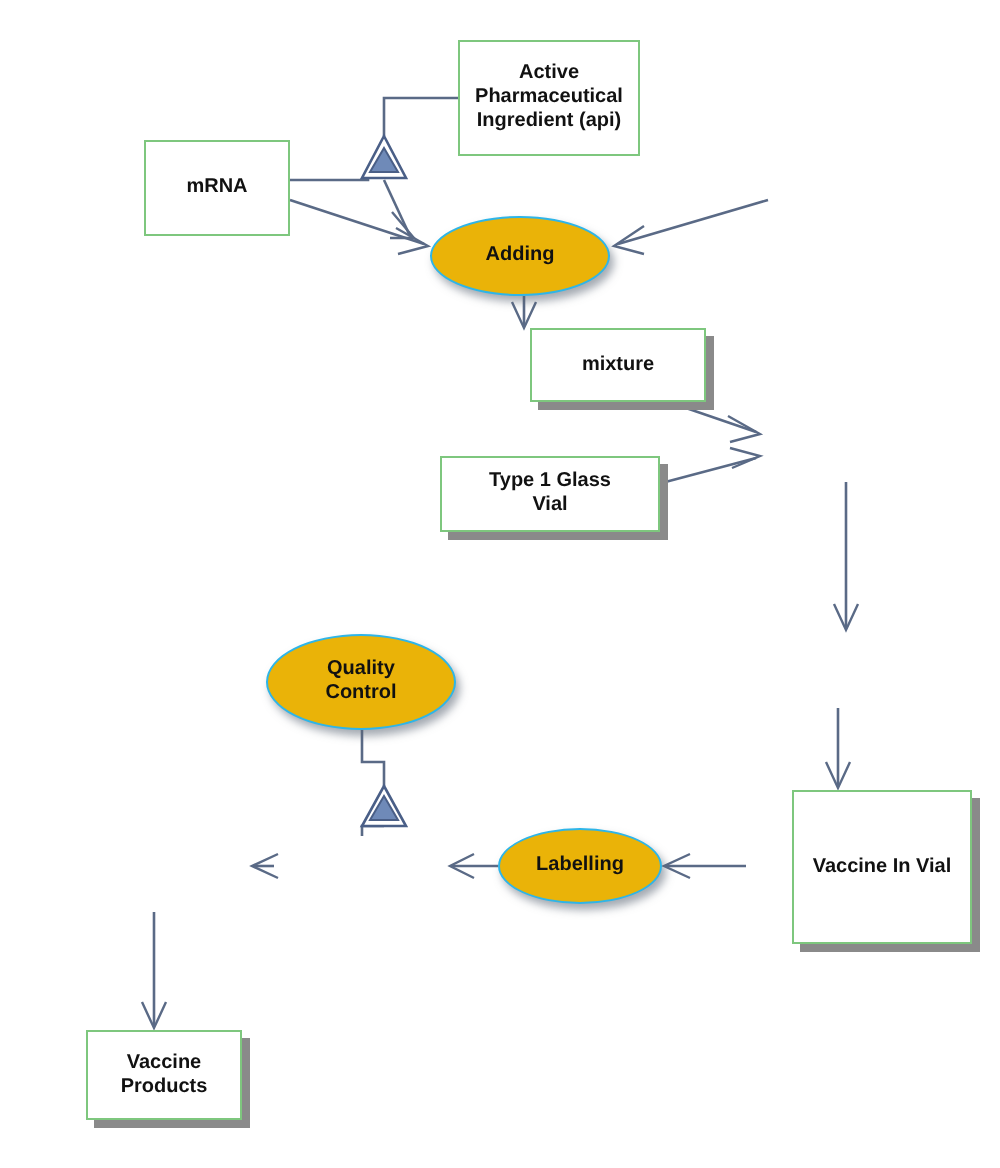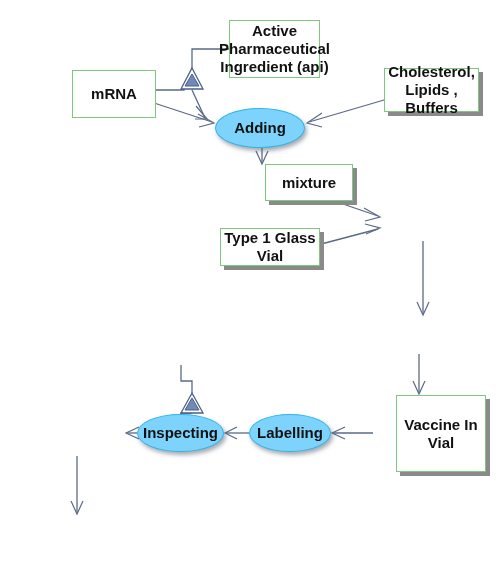--- a/index.html
+++ b/index.html
@@ -24,42 +24,42 @@
     width: 500px;
     height: 584px;
   }
   .node {
     position: absolute;
     display: flex;
     align-items: center;
     justify-content: center;
     text-align: center;
     box-sizing: border-box;
-    font-size: 15px;
+    font-size: 10px;
     font-weight: bold;
     color: #111111;
     line-height: 1.18;
     z-index: 5;
   }
   .node .lbl {
     display: block;
     padding: 0 3px;
     white-space: pre-line;
   }
   
   .rect {
     background: #ffffff;
     border: 1.5px solid #7ec77e;
   }
   .rect.shadowed {
     box-shadow: 4px 4px 0 0 #8a8a8a;
   }
   
   .ellipse {
-    background: #7dd3fc;
+    background: #eab308;
     border: 1.6px solid #2eb5e8;
     border-radius: 50%;
   }
   .ellipse.shadowed {
     box-shadow: 2px 3px 4px 0 rgba(90, 100, 115, 0.55);
   }
 </style>
 </head>
 <body>
 
@@ -117,58 +117,59 @@
         <polygon points="192,74 199,86 185,86" fill="#6f8ab8" stroke="#4a5f87" stroke-width="1"></polygon>
       </g>
 
       <g>
         <polygon points="192,393 203,413 181,413" fill="#ffffff" stroke="#4a5f87" stroke-width="1.3"></polygon>
         <polygon points="192,398 199,410 185,410" fill="#6f8ab8" stroke="#4a5f87" stroke-width="1"></polygon>
       </g>
     </g>
   </svg>
 
-  <div class="node rect" style="left:72px;  top:70px;  width:84px;  height:48px;">
+  <div class="node rect" style="left:72px;  top:70px;  width:73px;  height:48px;">
     <span class="lbl">mRNA</span>
   </div>
 
   <div class="node rect" style="left:229px; top:20px;  width:91px;  height:58px;">
     <span class="lbl">Active
 Pharmaceutical
 Ingredient (api)</span>
   </div>
 
-  <div class="node rect shadowed" style="left:384px; top:68px;  width:95px;  height:44px;">
-    <span class="lbl">Cholesterol,
-Lipids , Buffers</span>
-  </div>
 
   <div class="node ellipse shadowed" style="left:215px; top:108px; width:90px;  height:40px;">
     <span class="lbl">Adding</span>
   </div>
 
   <div class="node rect shadowed" style="left:220px; top:164px; width:88px;  height:37px;margin-left:45px;">
     <span class="lbl">mixture</span>
   </div>
 
-  <div class="node rect shadowed" style="left:220px; top:228px; width:100px;  height:38px;">
+  <div class="node rect shadowed" style="left:220px; top:228px; width:110px;  height:38px;">
     <span class="lbl">Type 1 Glass
 Vial</span>
   </div>
 
 
 
   <div class="node rect shadowed" style="left:373px; top:395px; width:90px;  height:77px;margin-left:23px;">
     <span class="lbl">Vaccine In Vial</span>
   </div>
 
   <div class="node ellipse shadowed" style="left:249px; top:414px; width:82px;  height:38px;">
     <span class="lbl">Labelling</span>
   </div>
 
-  <div class="node ellipse shadowed" style="left:137px; top:414px; width:87px;  height:38px;">
-    <span class="lbl">Inspecting</span>
+
+  <div class="node ellipse shadowed" style="left:133px; top:317px; width:95px;  height:48px;">
+    <span class="lbl">Quality
+Control</span>
   </div>
 
 
-
+  <div class="node rect shadowed" style="left:43px;  top:515px; width:78px;  height:45px;">
+    <span class="lbl">Vaccine
+Products</span>
+  </div>
 
 </div>
 
 </body></html>

